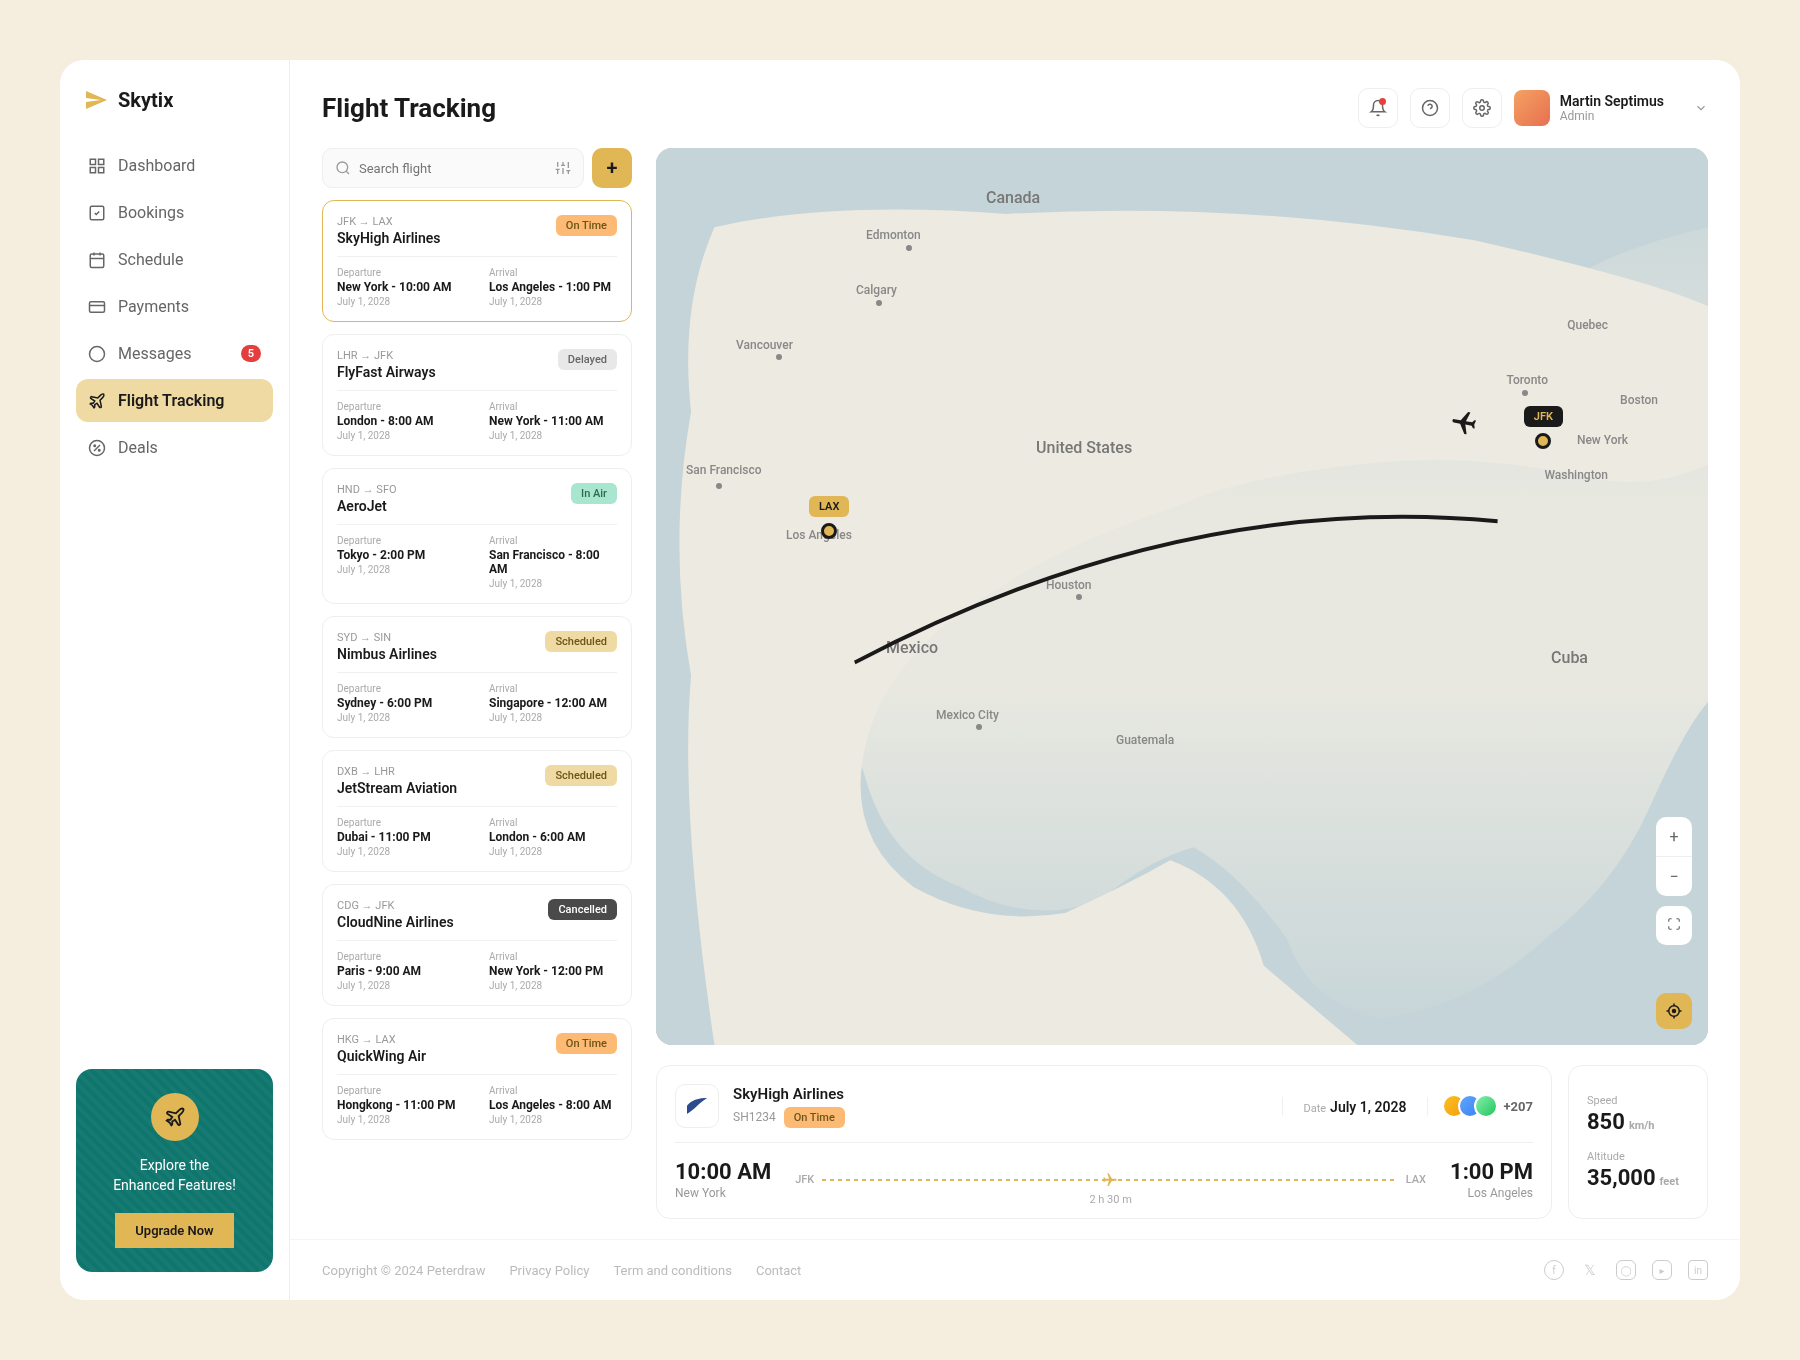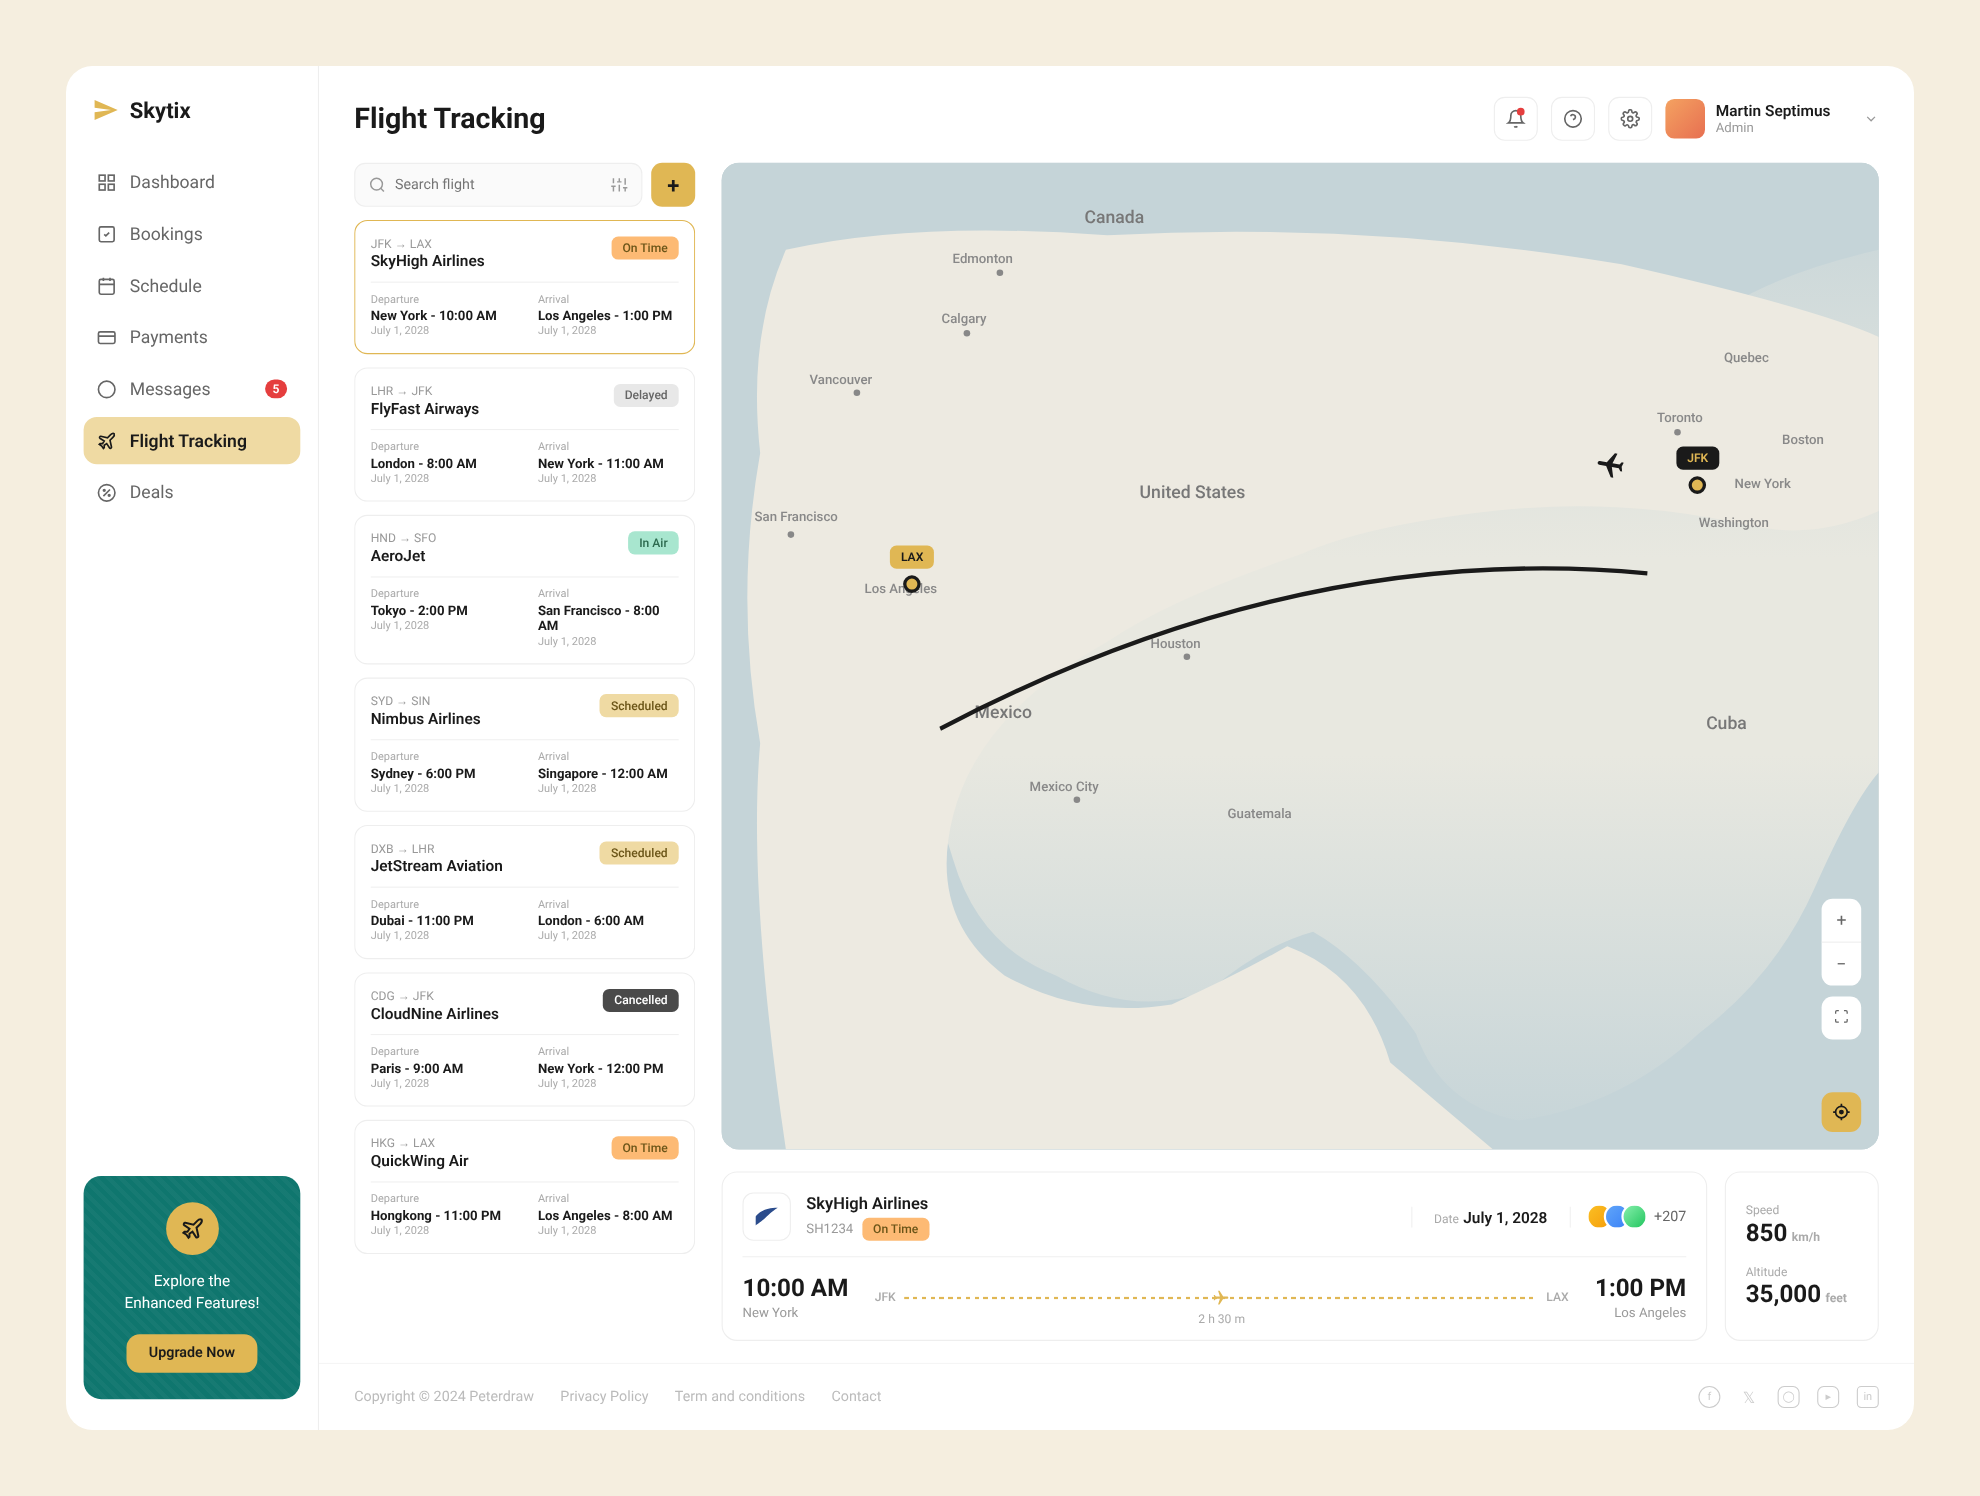--- a/index.html
+++ b/index.html
@@ -11,21 +11,21 @@
 .logo-text{font-size:20px;font-weight:700;color:#1a1a1a}
 .nav{display:flex;flex-direction:column;gap:4px}
 .nav-item{display:flex;align-items:center;gap:12px;padding:12px;border-radius:12px;cursor:pointer;color:#666}
 .nav-item.active{background:#efdaa3;color:#1a1a1a;font-weight:600}
 .nav-item svg{width:18px;height:18px}
 .nav-badge{margin-left:auto;background:#e53e3e;color:#fff;font-size:11px;font-weight:600;padding:2px 7px;border-radius:10px}
 .promo{margin-top:auto;background:#0f766e;border-radius:16px;padding:24px 26px;text-align:center;color:#fff;position:relative;overflow:hidden}
 .promo::before{content:'';position:absolute;inset:0;background:repeating-linear-gradient(45deg,transparent,transparent 4px,rgba(255,255,255,0.03) 4px,rgba(255,255,255,0.03) 8px)}
 .promo-icon{width:48px;height:48px;background:#e0b754;border-radius:50%;margin:0 auto 16px;display:flex;align-items:center;justify-content:center;position:relative}
 .promo-title{font-size:14px;margin-bottom:4px;position:relative}
-.promo-btn{background:#e0b754;color:#1a1a1a;border:none;padding:10px 20px;border-radius:12px;font-weight:600;margin-top:16px;cursor:pointer;position:relative;font-size:13px}
+.promo-btn{background:#e0b754;color:#1a1a1a;border:none;padding:10px 20px;border-radius:0;font-weight:600;margin-top:16px;cursor:pointer;position:relative;font-size:13px}
 .main{flex:1;display:flex;flex-direction:column}
 .header{display:flex;align-items:center;padding:28px 32px 20px;gap:16px}
 .page-title{font-size:26px;font-weight:700;color:#1a1a1a}
 .header-right{margin-left:auto;display:flex;align-items:center;gap:12px}
 .icon-btn{width:40px;height:40px;border:1px solid #eee;border-radius:10px;background:#fff;display:flex;align-items:center;justify-content:center;cursor:pointer;position:relative}
 .icon-btn.notif::after{content:'';position:absolute;top:9px;right:11px;width:7px;height:7px;background:#e53e3e;border-radius:50%}
 .user{display:flex;align-items:center;gap:10px;cursor:pointer}
 .avatar{width:36px;height:36px;border-radius:8px;background:linear-gradient(135deg,#f4a261,#e76f51)}
 .user-name{font-size:14px;font-weight:600;color:#1a1a1a}
 .user-role{font-size:12px;color:#999}
@@ -81,21 +81,21 @@
 .cm-airline{font-size:15px;font-weight:600;color:#1a1a1a}
 .cm-sub{display:flex;align-items:center;gap:8px;margin-top:4px}
 .cm-flight{font-size:12px;color:#999}
 .cm-date-wrap{margin-left:auto;display:flex;align-items:center;gap:20px;padding:0 20px;border-left:1px solid #f0f0f0;border-right:1px solid #f0f0f0}
 .cm-date-label{font-size:11px;color:#aaa}
 .cm-date{font-size:14px;font-weight:600;color:#1a1a1a}
 .cm-pax{display:flex;align-items:center;gap:6px}
 .pax-avatars{display:flex}
 .pax-avatars .pa{width:24px;height:24px;border-radius:50%;border:2px solid #fff;background:linear-gradient(135deg,#fbbf24,#f59e0b)}
 .pax-avatars .pa:not(:first-child){margin-left:-8px}
-.pax-count{font-size:13px;font-weight:400;color:#666}
+.pax-count{font-size:13px;font-weight:700;color:#666}
 .cm-bottom{display:flex;align-items:center;padding-top:16px}
 .cm-time{font-size:22px;font-weight:700;color:#1a1a1a}
 .cm-city{font-size:12px;color:#999;margin-top:2px}
 .cm-route{flex:1;display:flex;align-items:center;justify-content:center;gap:8px;position:relative;margin:0 24px}
 .cm-code{font-size:11px;color:#aaa;font-weight:500}
 .cm-line{flex:1;height:2px;background:repeating-linear-gradient(90deg,#e0b754 0,#e0b754 4px,transparent 4px,transparent 8px);position:relative}
 .cm-plane{position:absolute;left:50%;top:50%;transform:translate(-50%,-50%)}
 .cm-duration{position:absolute;top:20px;left:50%;transform:translateX(-50%);font-size:11px;color:#aaa}
 .cm-right{text-align:right}
 .card-stats{width:140px;display:flex;flex-direction:column;justify-content:center;gap:16px}

